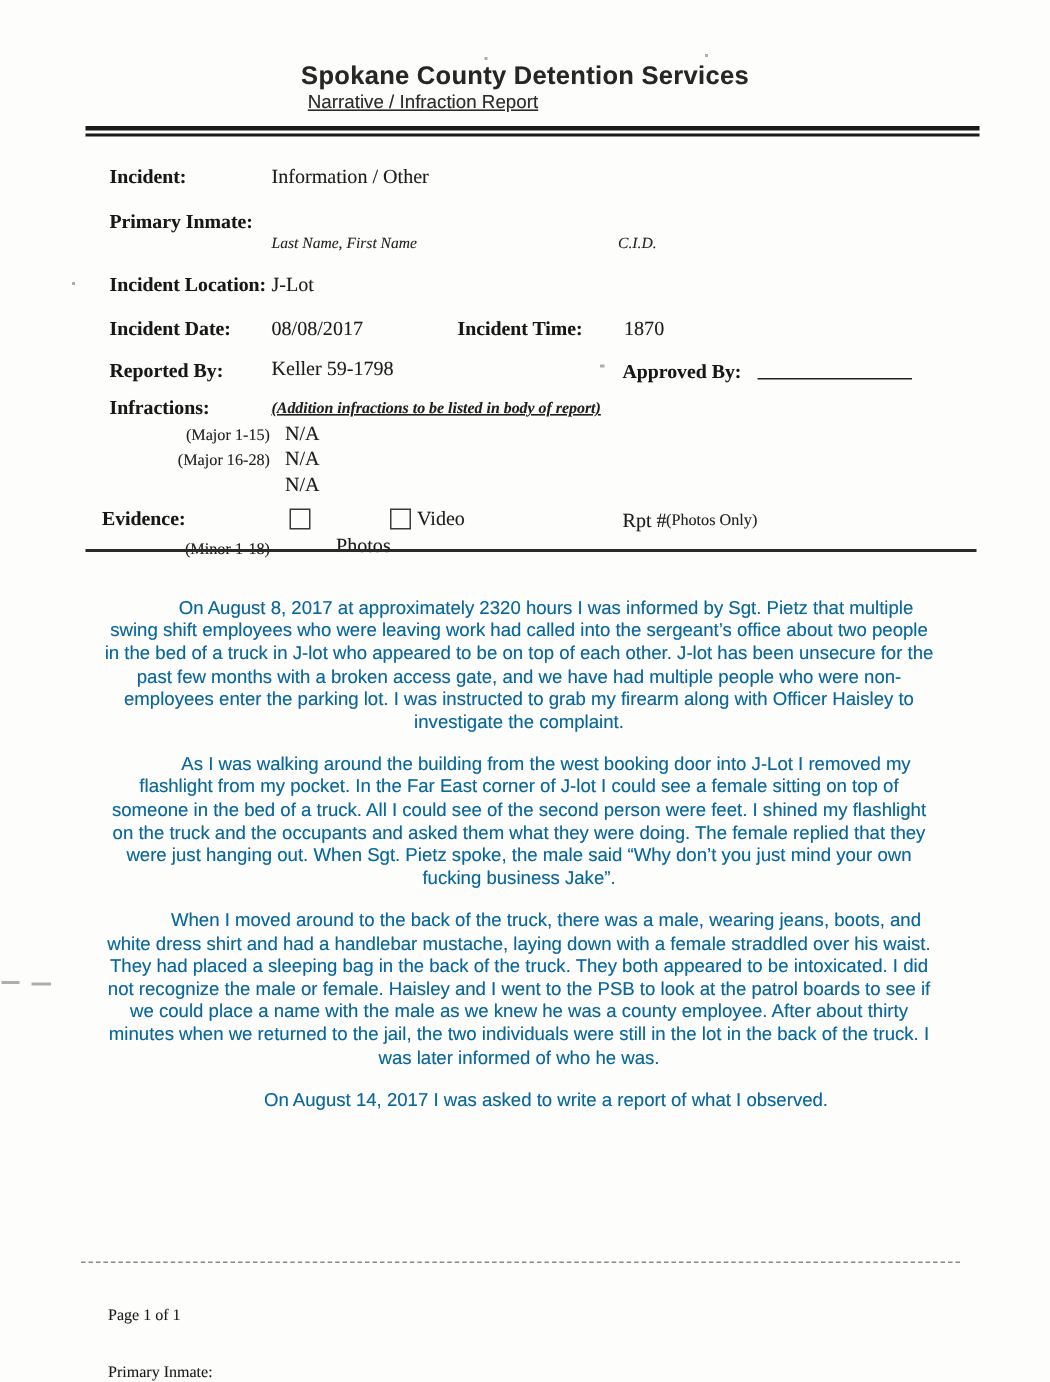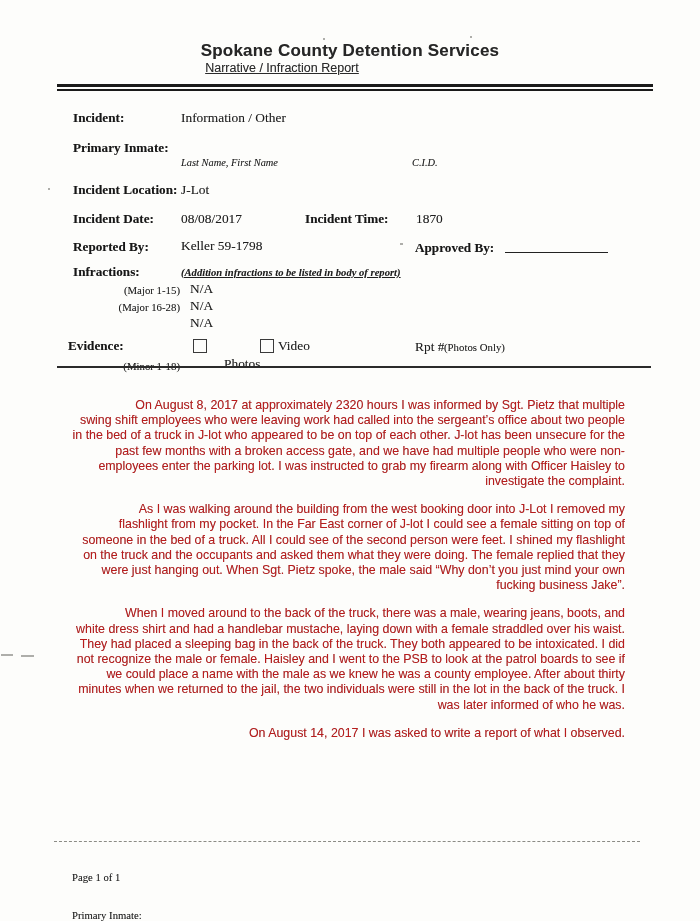--- a/index.html
+++ b/index.html
@@ -100,22 +100,22 @@
     background: #fdfdfb;
     display: inline-block;
   }
 
   
   .narrative {
     left: 67px; top: 398px; width: 558px;
     font-family: "Liberation Sans", sans-serif;
     font-size: 12.4px;
     line-height: 15.2px;
-    color: #b91c1c;
-    text-align: right;
+    color: #0369a1;
+    text-align: center;
   }
   .narrative p {
     margin: 0 0 13px 0;
     text-indent: 36px;
   }
 
   
   .rule-dashed {
     left: 54px; top: 841px; width: 586px; height: 0;
     border-top: 1px dashed #8b8b85;

